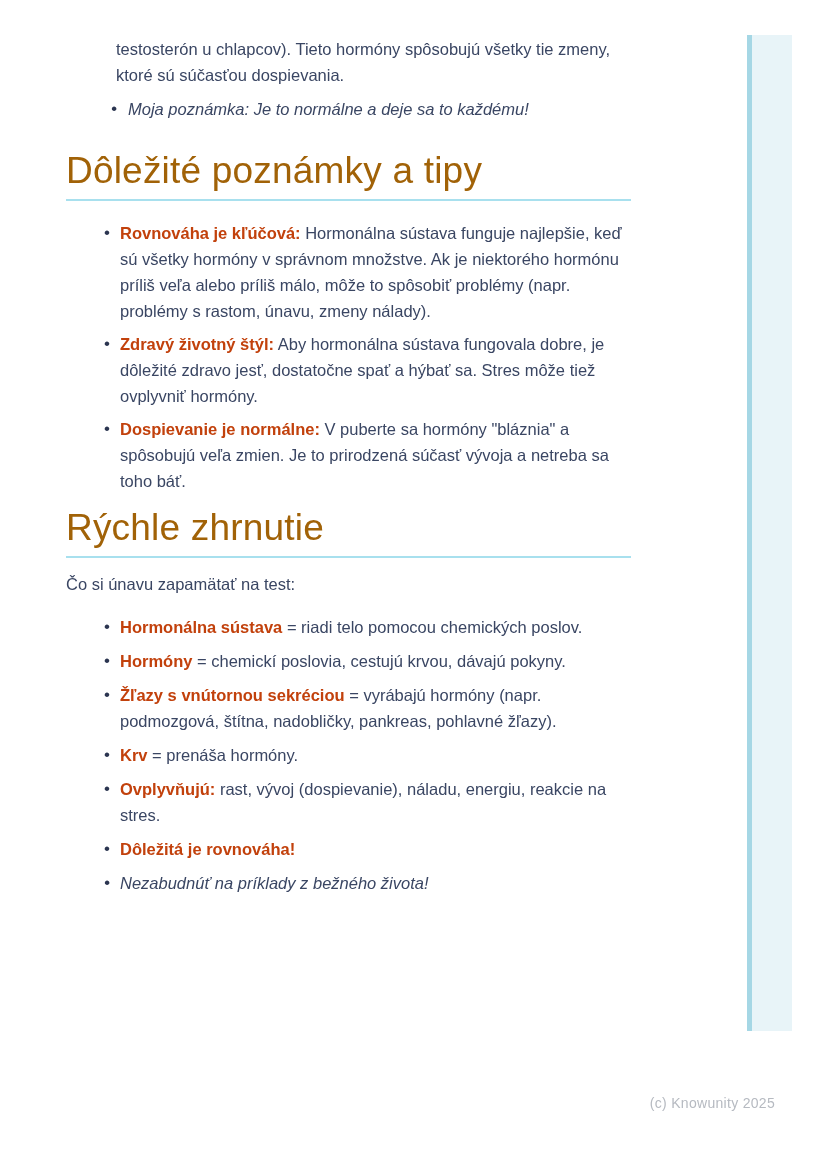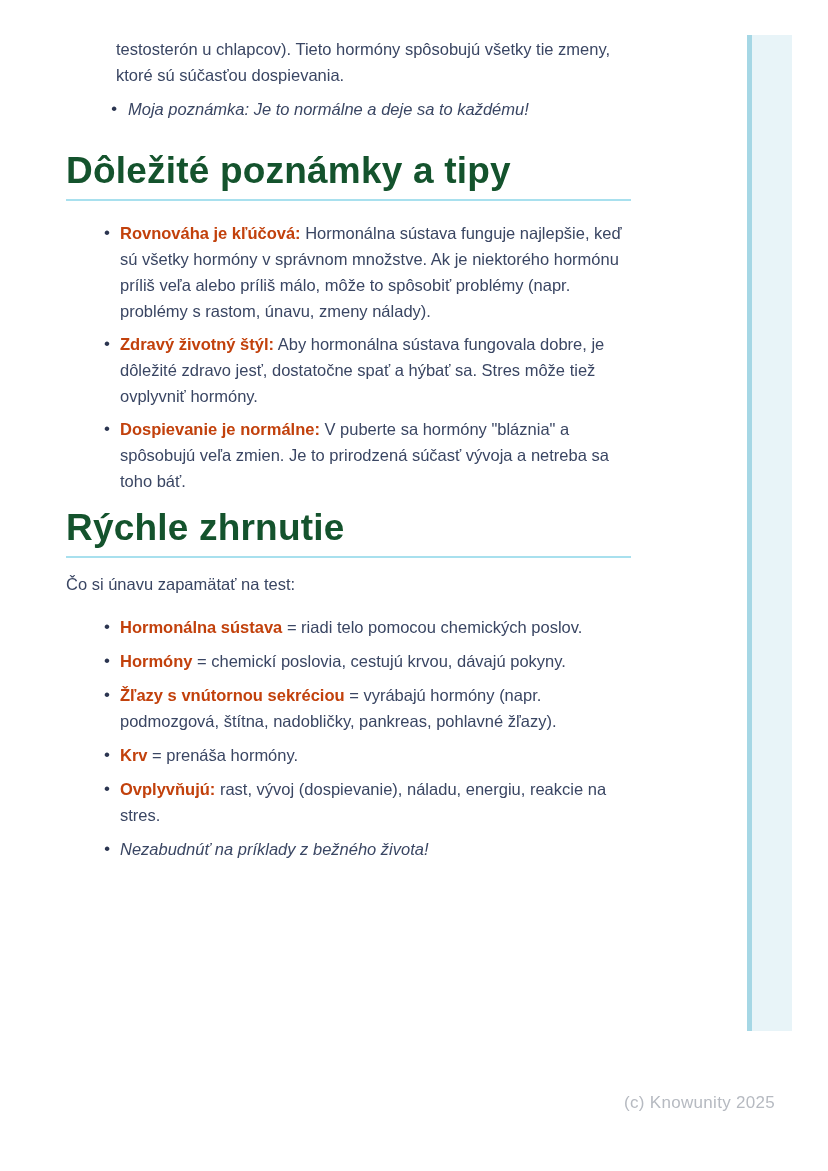--- a/index.html
+++ b/index.html
@@ -20,22 +20,22 @@
   li{position:relative;}
   li::before{
     content:"\2022";
     position:absolute;top:0;
     color:#2b3550;font-size:17px;
   }
   .intro-list{margin-top:8px;}
   .intro-list li{padding-left:50px;}
   .intro-list li::before{left:33px;}
   .section-title{
-    font-size:37px;line-height:44px;font-weight:700;
-    color:#14532d;
+    font-size:37px;line-height:44px;font-weight:400;
+    color:#a16207;
     width:565px;box-sizing:border-box;
     margin:27px 0 0 0;padding:0 0 6px 0;
     border-bottom:2px solid #a8e0ee;
     letter-spacing:0.2px;
   }
   .section-title.second{margin-top:12px;}
   .items{margin-top:19px;}
   .items li{padding-left:42px;margin-bottom:7px;}
   .items li::before{left:26px;}
   .lead{margin:13px 0 0 0;}
@@ -46,21 +46,21 @@
   .italic{font-style:italic;}
   .side-stripe{
     position:absolute;left:747px;top:35px;
     width:45px;height:996px;
     background:#e8f4f8;
     border-left:5px solid #a5d7e5;
     box-sizing:border-box;
   }
   .footer{
     position:absolute;top:1096px;right:53px;
-    font-size:17px;line-height:14px;
+    font-size:14px;line-height:14px;
     color:#b6bac1;letter-spacing:0.3px;
   }
 </style>
 </head>
 <body>
 
 <div class="side-stripe"></div>
 
 <main class="content">
 
@@ -81,18 +81,19 @@
   <h2 class="section-title second">Rýchle zhrnutie</h2>
 
   <p class="lead">Čo si únavu zapamätať na test:</p>
 
   <ul class="summary-list">
     <li><span class="b">Hormonálna sústava</span><span> = riadi telo pomocou chemických poslov.</span></li>
     <li><span class="b">Hormóny</span><span> = chemickí poslovia, cestujú krvou, dávajú pokyny.</span></li>
     <li><span class="b">Žľazy s vnútornou sekréciou</span><span> = vyrábajú hormóny (napr. podmozgová, štítna, nadobličky, pankreas, pohlavné žľazy).</span></li>
     <li><span class="b">Krv</span><span> = prenáša hormóny.</span></li>
     <li><span class="b">Ovplyvňujú:</span><span> rast, vývoj (dospievanie), náladu, energiu, reakcie na stres.</span></li>
+    <li><span class="b">Dôležitá je rovnováha!</span><span></span></li>
     <li class="italic"><span>Nezabudnúť na príklady z bežného života!</span></li>
   </ul>
 
 </main>
 
 <div class="footer">(c) Knowunity 2025</div>
 
 </body></html>

